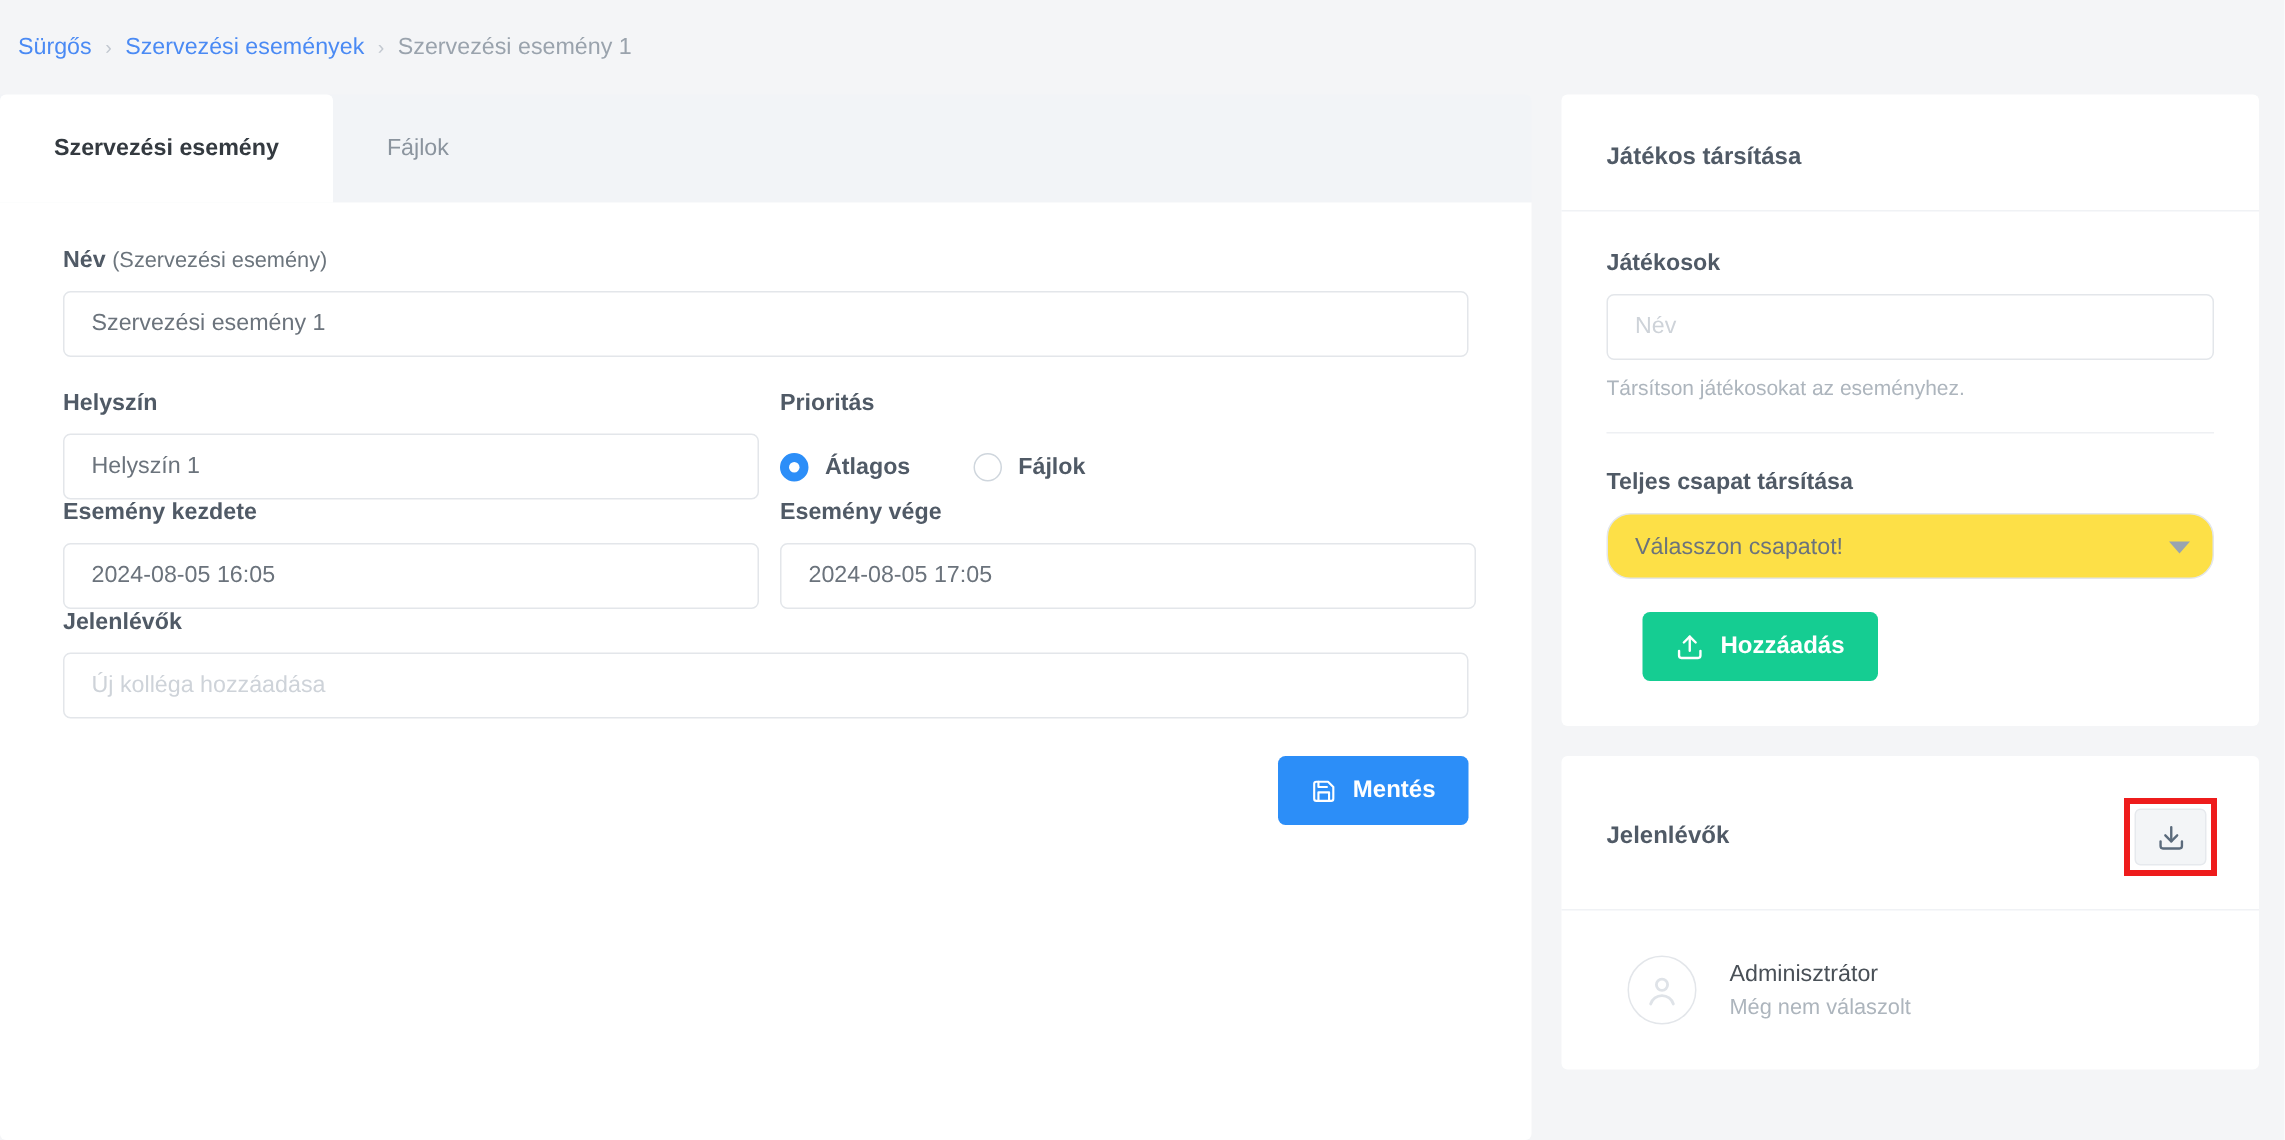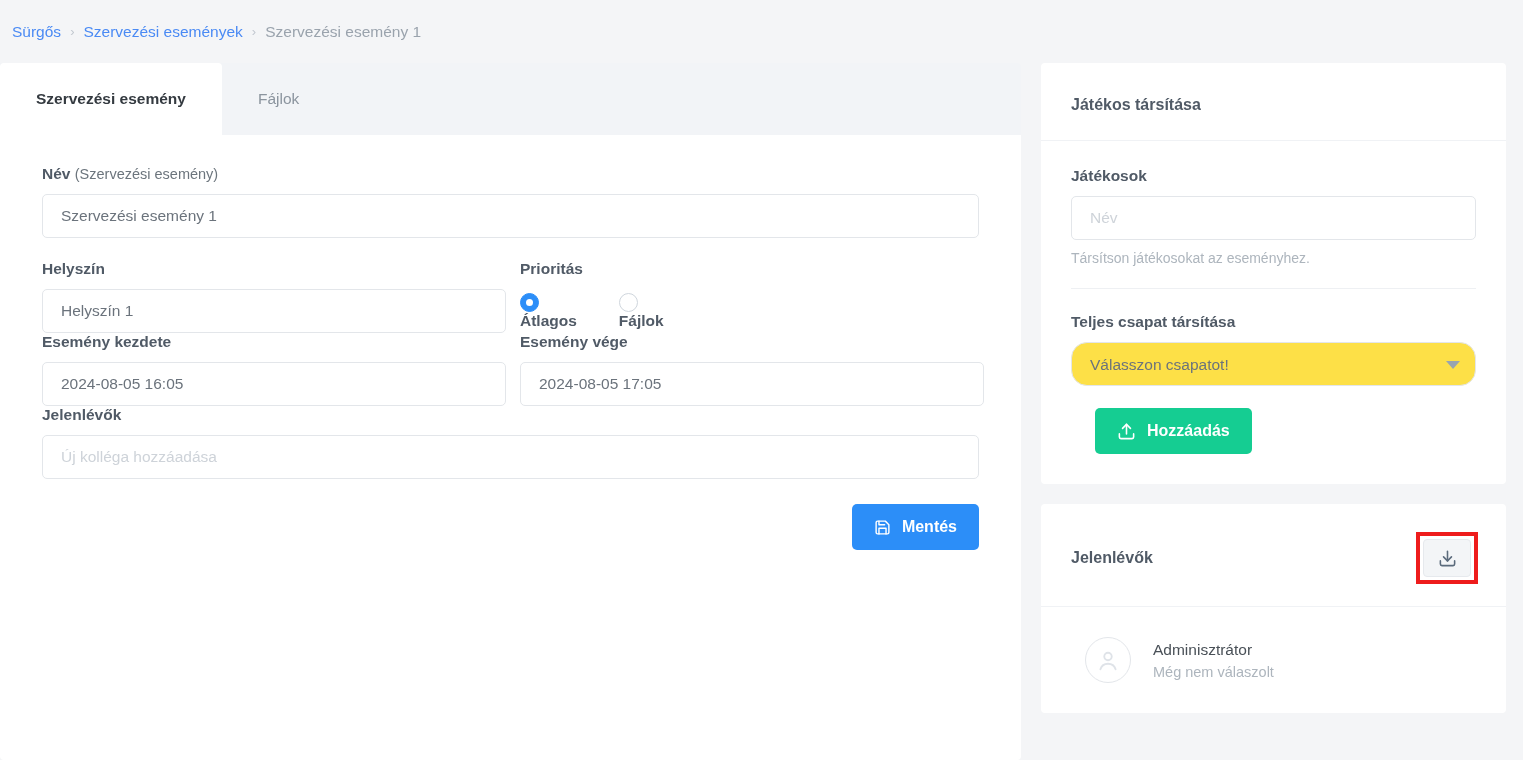--- a/index.html
+++ b/index.html
@@ -143,24 +143,23 @@
 
   
   .radio-row {
     display: flex;
     align-items: center;
     height: 44px;
     gap: 0;
   }
   .radio-opt {
     display: flex;
-    align-items: flex-start;
+    align-items: flex-end;
     cursor: pointer;
     margin-right: 42px;
-    flex-direction: column;
   }
   .radio-mark {
     width: 19px;
     height: 19px;
     border-radius: 50%;
     border: 1px solid #cfd6dd;
     background: #fff;
     margin-right: 11px;
     flex: 0 0 19px;
     position: relative;

